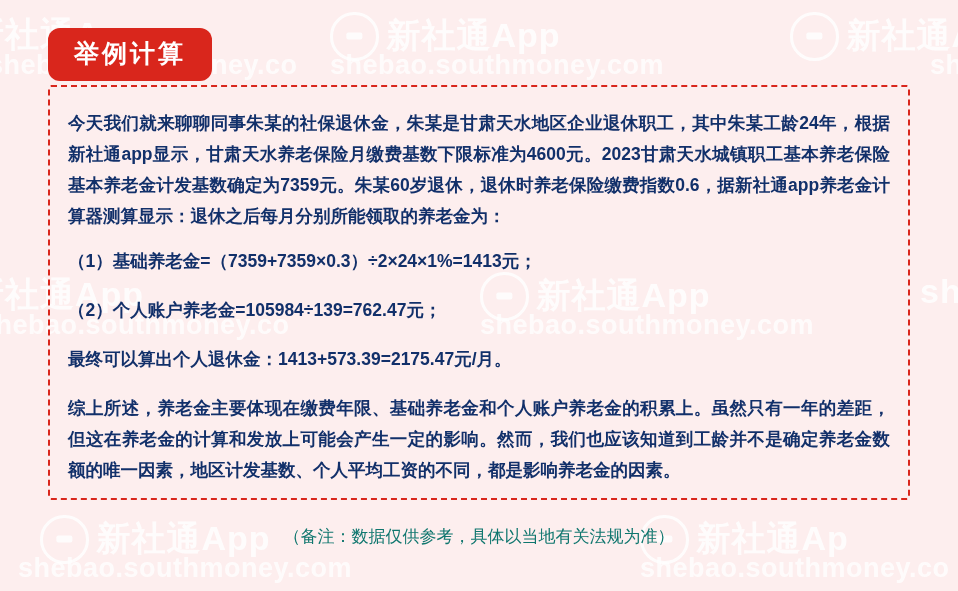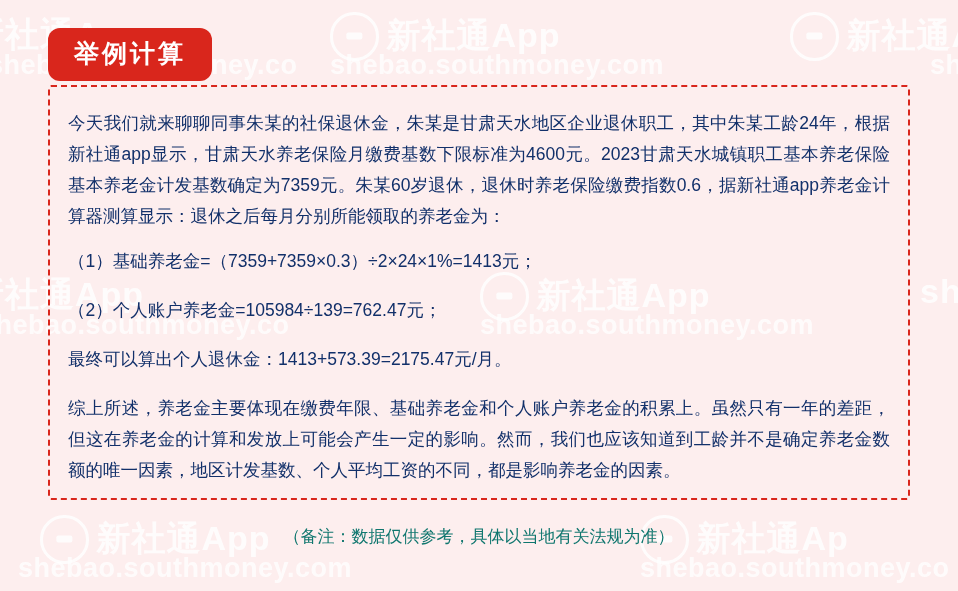--- a/index.html
+++ b/index.html
@@ -93,20 +93,21 @@
     top: 108px;
     width: 822px;
     z-index: 3;
     color: #12306a;
     font-size: 17.5px;
     line-height: 31px;
     text-align: justify;
   }
   .content p {
     margin: 0 0 14px 0;
+    font-weight: bold;
   }
   .content p.gap-lg { margin-bottom: 18px; }
   .content p:last-child { margin-bottom: 8px; }
 
   .note {
     position: absolute;
     left: 0;
     right: 0;
     top: 525px;
     text-align: center;

